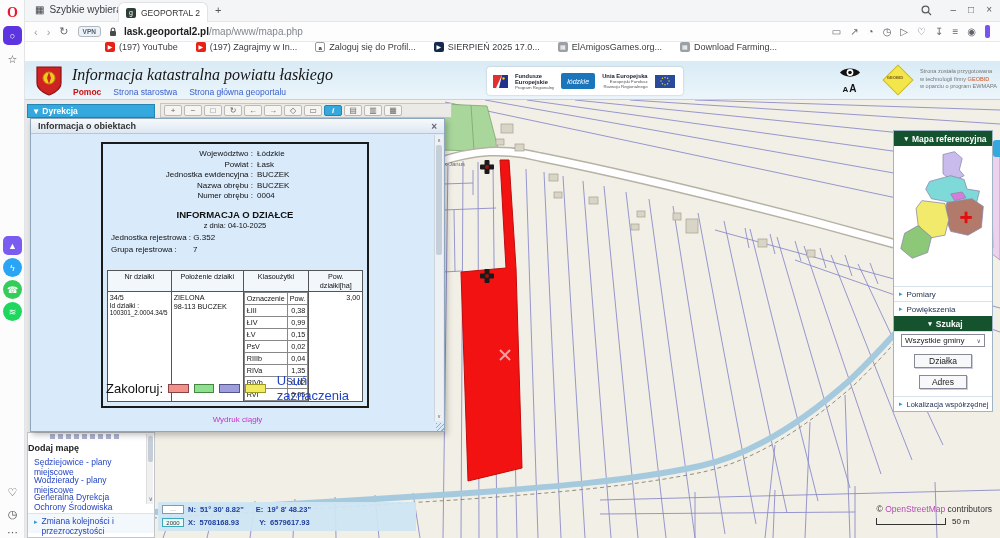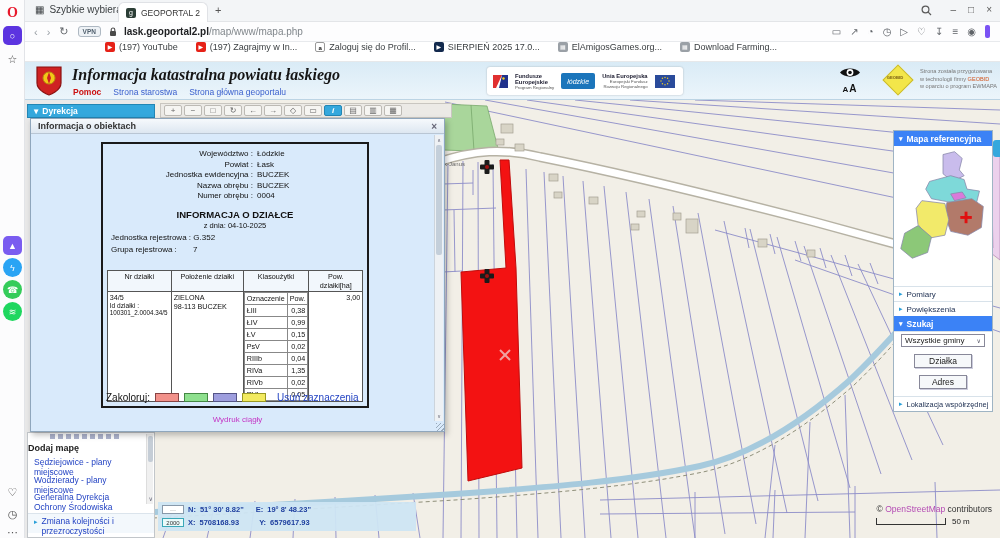--- a/index.html
+++ b/index.html
@@ -36,21 +36,21 @@
   #bookmarksbar { left:25px; top:42px; width:975px; height:20px; background:#fff; border-bottom:1px solid #e6e8ea; z-index:60;
                   display:flex; align-items:flex-start; gap:18px; padding-left:80px; font-size:9px; color:#3c4043; }
   .bm { display:flex; align-items:center; gap:4px; }
   .bm-ic { width:10px; height:10px; border-radius:2px; color:#fff; font-size:6px; line-height:10px; text-align:center; flex:none;}
   .f1,.f2 { background:#e62117; } .f3 { background:#fff; border:1px solid #999; color:#111; font-weight:bold;}
   .f4 { background:#12294d; } .f5,.f6 { background:#9aa0a6; }
 
   
   #siteheader { left:25px; top:62px; width:975px; height:38px; background:linear-gradient(#d9ebf6,#ecf5fb); border-bottom:1px solid #bcd4e4; z-index:55;}
   #crest { position:absolute; left:8px; top:3px; }
-  #sitetitle { position:absolute; left:47px; top:4px; font-family:"Liberation Serif", serif; font-style:italic; font-weight:bold;
+  #sitetitle { position:absolute; left:47px; top:4px; font-family:"Liberation Serif", serif; font-style:italic; font-weight:normal;
                font-size:16px; color:#151515; }
   #sitelinks { position:absolute; left:48px; top:25px; font-size:8.5px; display:flex; gap:12px; }
   #sitelinks .red { color:#cc1111; font-weight:bold; }
   #sitelinks .blu { color:#3a5fcd; }
   #eubox { position:absolute; left:462px; top:5px; width:196px; height:28px; background:#fff; border-radius:3px;
            box-shadow:0 0 2px rgba(0,0,0,.25); display:flex; align-items:center; padding:0 6px; gap:7px; }
   .eu-t1 { font-size:5.8px; font-weight:bold; color:#1a1a2e; line-height:6px;}
   .eu-t2 { font-size:4.3px; color:#555; }
   #lodzkie { width:34px; height:16px; background:#1b75bb; border-radius:2px; color:#fff; font-style:italic; font-size:7px;
              display:flex; align-items:center; justify-content:center; }
@@ -100,32 +100,32 @@
   .inforow .val { padding-left:4px; font-weight:normal; }
   #doc-title { text-align:center; font-weight:bold; font-size:9.5px; margin-top:7px; }
   #doc-date { text-align:center; font-size:7.5px; margin-top:1px; }
   .regline { padding-left:8px; margin-top:3px; }
   #parceltable { border-collapse:collapse; margin:16px auto 0 auto; background:#fff; }
   #parceltable td, #parceltable th { border:1px solid #555; font-weight:normal; font-size:7.2px; vertical-align:top; padding:1px 2px;}
   #parceltable th { text-align:center; height:11px; background:#f2f7fc; }
   .inner td { border:1px solid #888 !important; font-size:7.2px !important; height:10px;}
   .inner { border-collapse:collapse; width:100%; }
   .inner .pw { text-align:right; width:24px; }
-  #doc-footer { position:absolute; left:3px; bottom:3px; display:flex; align-items:center; gap:5px; font-size:10px;}
+  #doc-footer { position:absolute; left:3px; bottom:3px; display:flex; align-items:center; gap:5px; font-size:13px;}
   .swatch { width:24px; height:9px; border:1px solid #884444; }
   #clear-sel { color:#2343c3; margin-left:6px; }
   #print-link { position:absolute; left:0; top:296px; width:100%; text-align:center; color:#c433c4; font-size:8px; }
   #modal-scroll { position:absolute; right:1px; top:16px; width:9px; height:286px; background:#eef1f4; border-left:1px solid #ccd4dc; font-size:5px; color:#667; text-align:center;}
   #modal-thumb { position:absolute; left:1px; top:10px; width:6px; height:110px; background:#c4cfda; border-radius:2px;}
   #modal-resize { position:absolute; right:0px; bottom:0px; width:8px; height:8px;
                   background:repeating-linear-gradient(135deg,#9ab 0 1px,transparent 1px 3px); }
 
   
   #sidebar { left:893px; top:130px; width:100px; background:#fff; border:1px solid #9fb4c4; z-index:20; font-size:8px; color:#234;}
-  .sb-head { height:15px; background:#3b82f6; color:#fff; font-weight:bold; display:flex; align-items:center; gap:4px; padding-left:5px; font-size:8.5px;}
+  .sb-head { height:15px; background:#14532d; color:#fff; font-weight:bold; display:flex; align-items:center; gap:4px; padding-left:5px; font-size:8.5px;justify-content:center;}
   .sb-item { border-top:1px solid #d8e2ea; min-height:15px; display:flex; gap:4px; padding:3px 2px 1px 5px; color:#235; }
   .sb-item .arr, .sb-head .arr { color:#2a9fd8; font-size:7px; }
   .sb-head .arr { color:#fff; }
   #minimap { display:block; margin:2px auto; }
   #searchbody { border-top:1px solid #d8e2ea; padding:2px 0 7px 0; text-align:center; }
   #gmina-select { width:84px; height:13px; border:1px solid #889; background:#fff; margin:0 auto; font-size:8px;
                   display:flex; align-items:center; justify-content:space-between; padding:0 3px; color:#222;}
   .sb-btn { width:58px; height:14px; border:1px solid #889; background:#f6f8fa; margin:7px auto 0 auto; font-size:8.5px;
             display:flex; align-items:center; justify-content:center; color:#222; box-shadow:1px 1px 0 #ccd;}
   #sb-toggle { left:993px; top:140px; width:7px; height:17px; background:#35a8dd; border-radius:3px 0 0 3px; z-index:21;}

